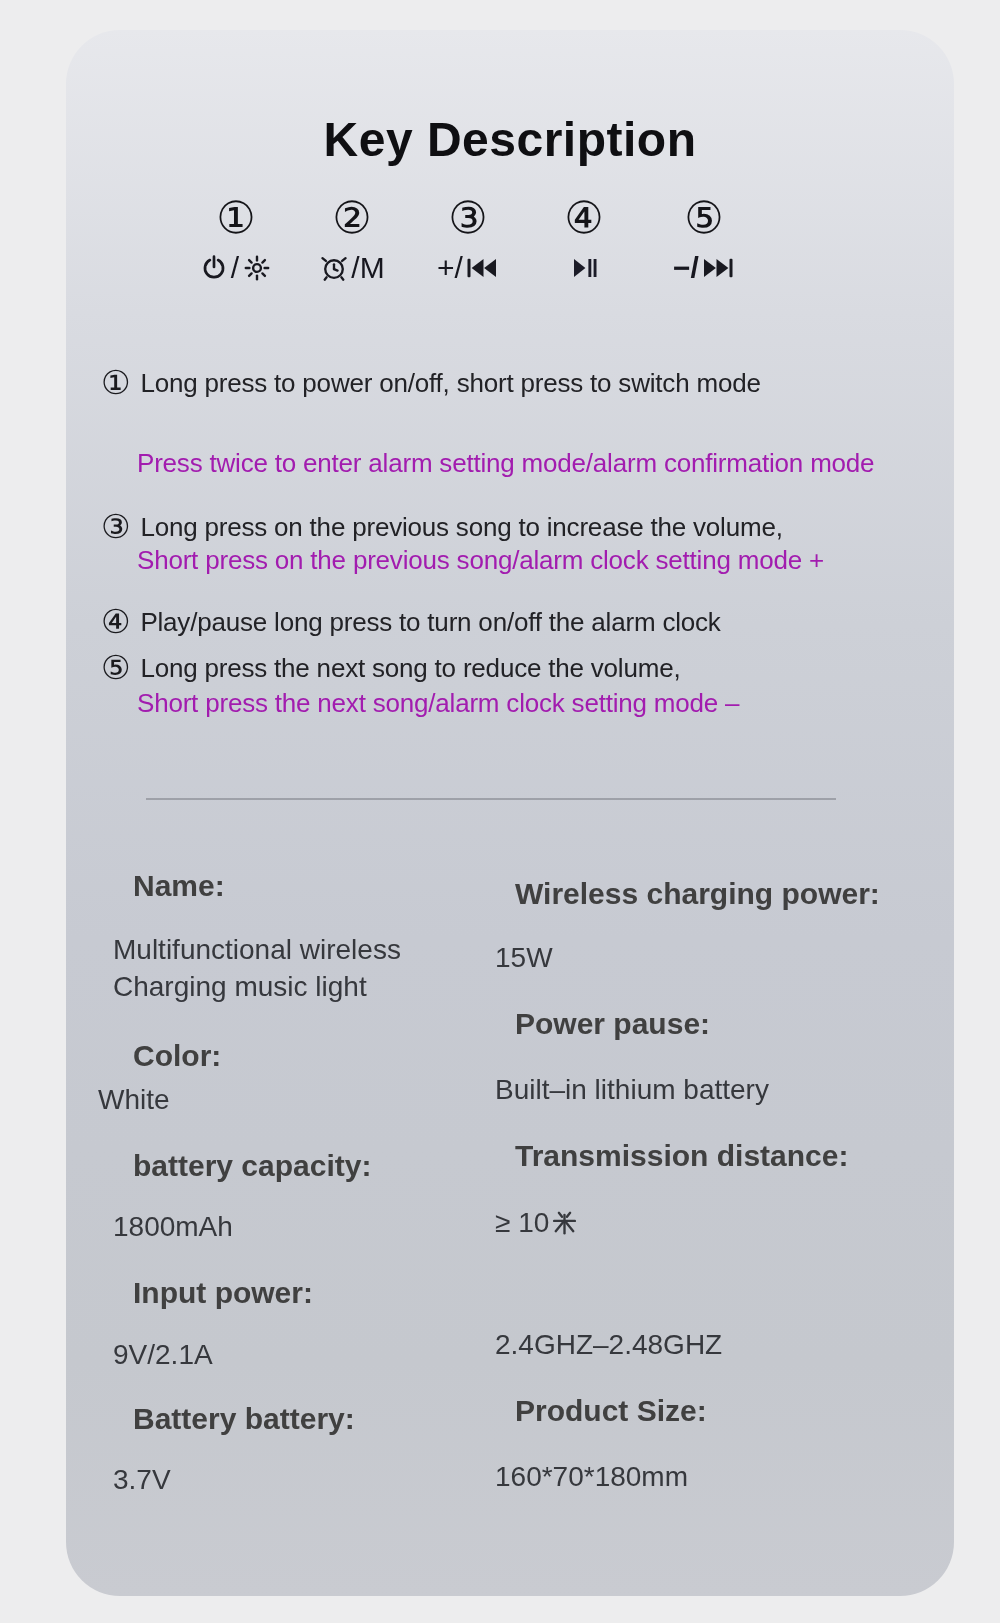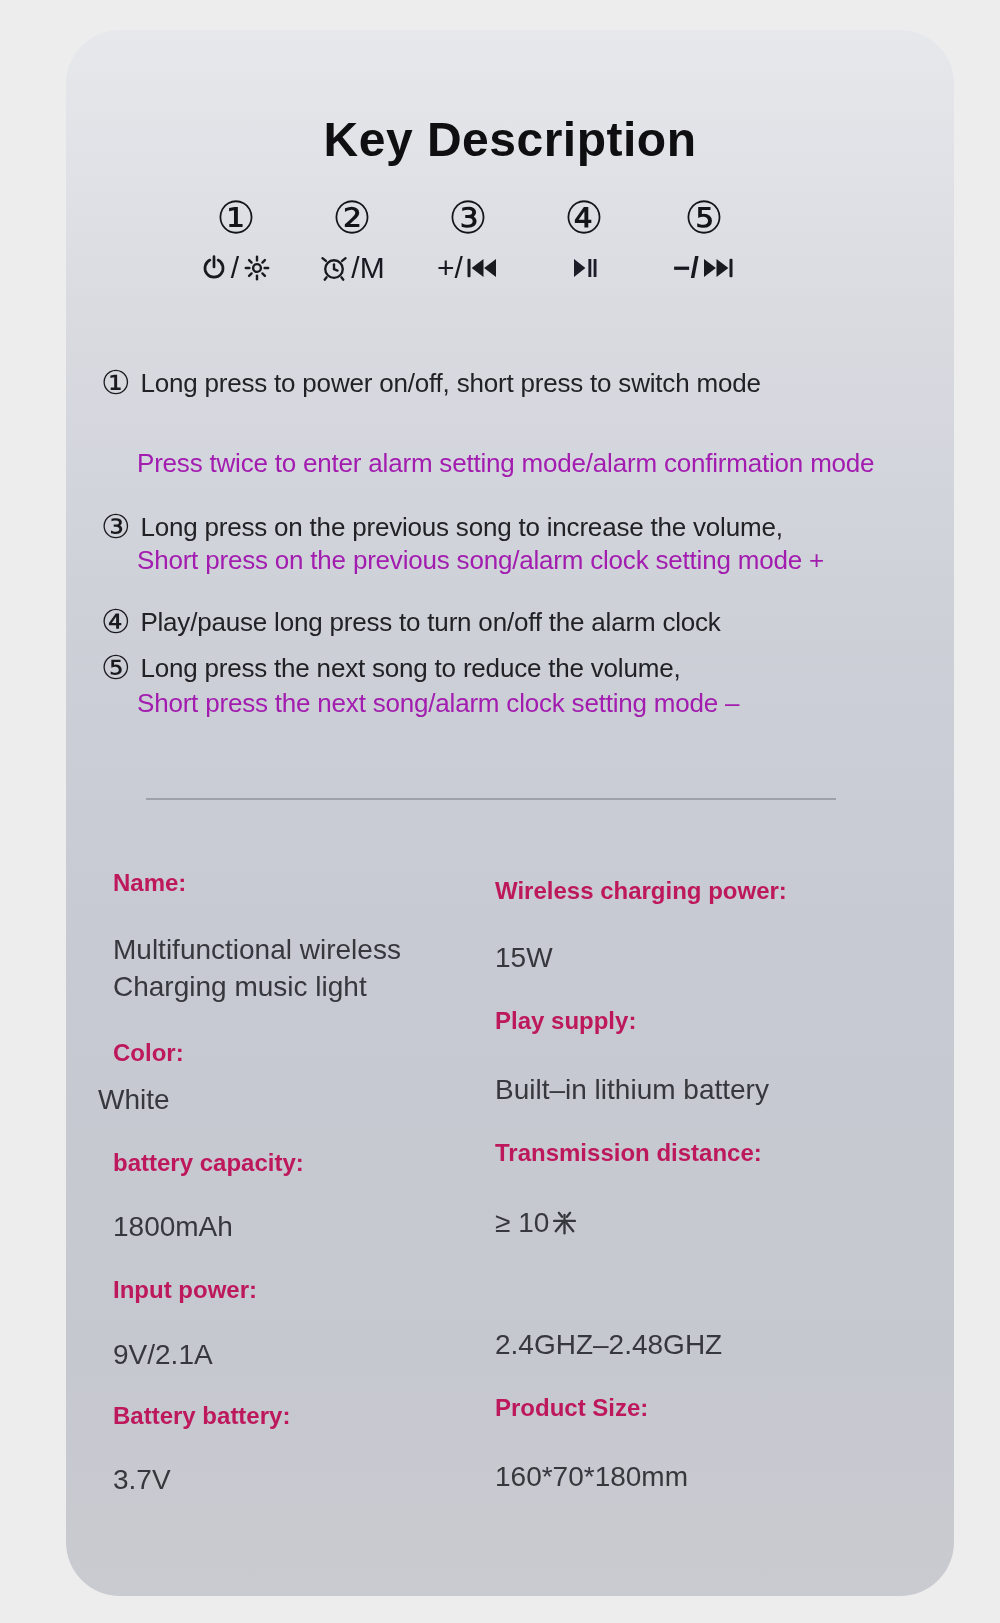--- a/index.html
+++ b/index.html
@@ -31,21 +31,21 @@
   }
   .key-icons svg{display:block;}
   .slash{padding:0 2px;}
   
   .desc-row{position:absolute;left:101px;white-space:nowrap;font-size:26px;color:#222226;letter-spacing:-.2px;}
   .desc-row .num{display:inline-block;font-size:33px;color:#1a1a1e;transform:translateY(2px);margin-right:10px;}
   .desc-cont{position:absolute;left:137px;white-space:nowrap;font-size:26px;color:#a21caf;letter-spacing:-.2px;}
   
   .divider{position:absolute;left:146px;top:798px;width:690px;height:2px;background:#8f929a;opacity:.75;}
   
-  .spec-label{position:absolute;font-size:24px;font-weight:700;color:#be185d;white-space:nowrap;line-height:1.15;}
+  .spec-label{position:absolute;font-size:30px;font-weight:700;color:#404040;white-space:nowrap;line-height:1.15;margin-left:20px;}
   .spec-value{position:absolute;font-size:28px;font-weight:400;color:#36383d;white-space:nowrap;line-height:1.15;text-align:center;}
   .spec-value svg{vertical-align:-4px;margin-left:2px;}
 </style>
 </head>
 <body>
 
 <div class="stage">
   <div class="card"></div>
 
   <h1 class="title">Key Description</h1>
@@ -167,21 +167,21 @@
 
   <div class="spec-label" style="left:113px;top:1276px">Input power:</div>
   <div class="spec-value" style="left:113px;top:1339px">9V/2.1A</div>
 
   <div class="spec-label" style="left:113px;top:1402px">Battery battery:</div>
   <div class="spec-value" style="left:113px;top:1464px">3.7V</div>
 
   <div class="spec-label" style="left:495px;top:877px">Wireless charging power:</div>
   <div class="spec-value" style="left:495px;top:942px">15W</div>
 
-  <div class="spec-label" style="left:495px;top:1007px">Play supply:</div>
+  <div class="spec-label" style="left:495px;top:1007px">Power pause:</div>
   <div class="spec-value" style="left:495px;top:1074px">Built–in lithium battery</div>
 
   <div class="spec-label" style="left:495px;top:1139px">Transmission distance:</div>
   <div class="spec-value" style="left:495px;top:1207px">
     <span>≥ 10</span><svg width="27" height="27" viewBox="0 0 24 24">
       <g stroke="#36383d" stroke-width="2.1" fill="none" stroke-linecap="round">
         <path d="M7 3.4 L 9.8 6.9"></path>
           <path d="M17 3.4 L 14.2 6.9"></path>
         <path d="M2.8 10.6 H 21.2"></path>
         <path d="M12 5.2 V 21.6"></path>

